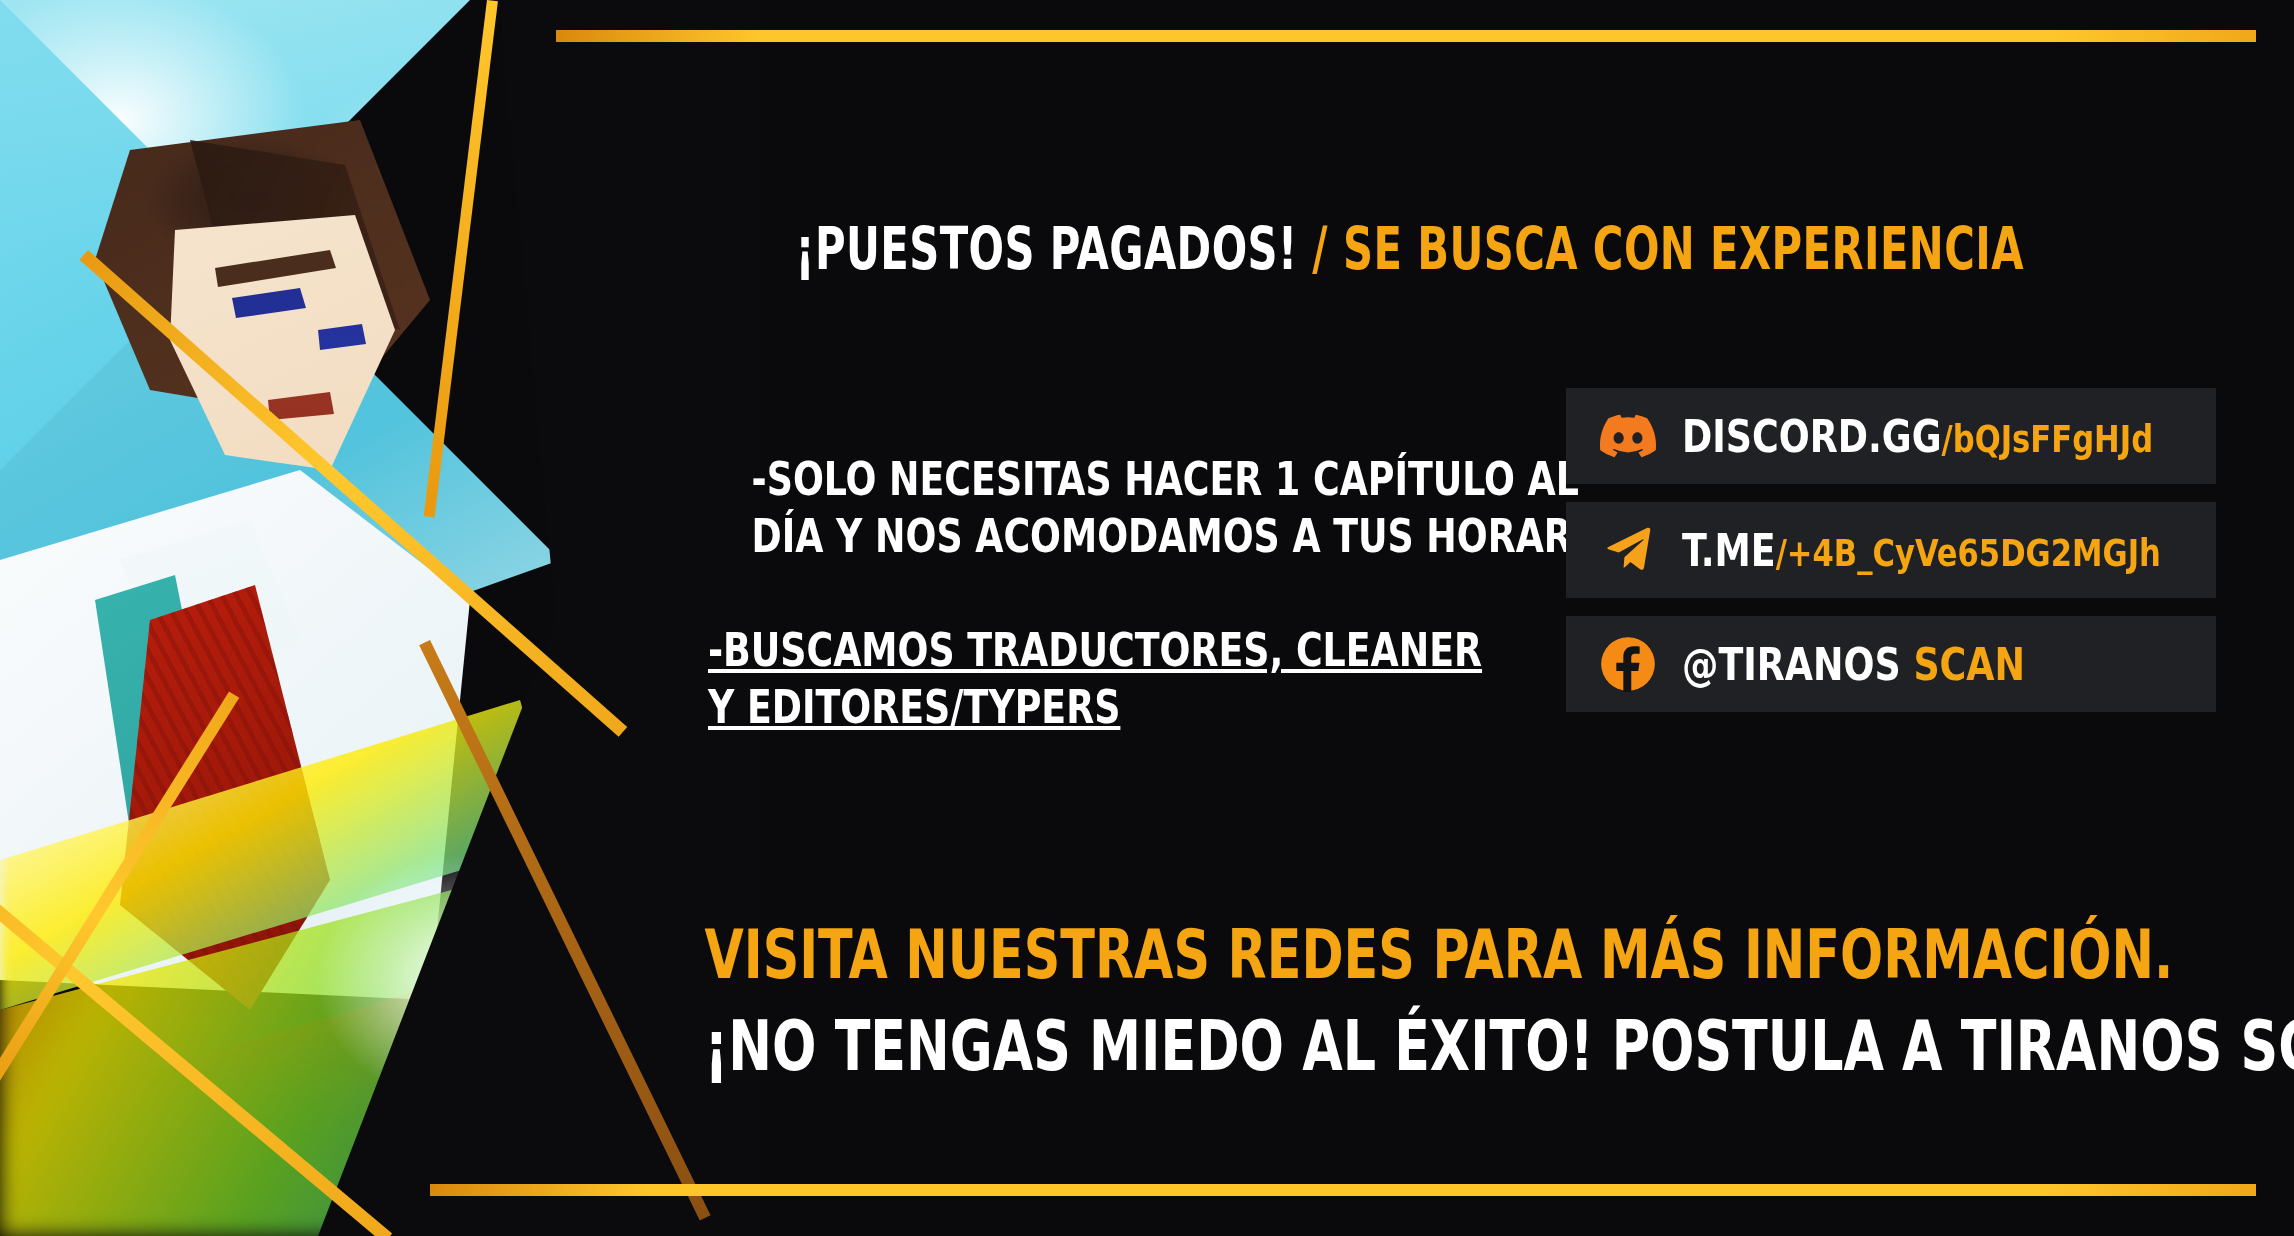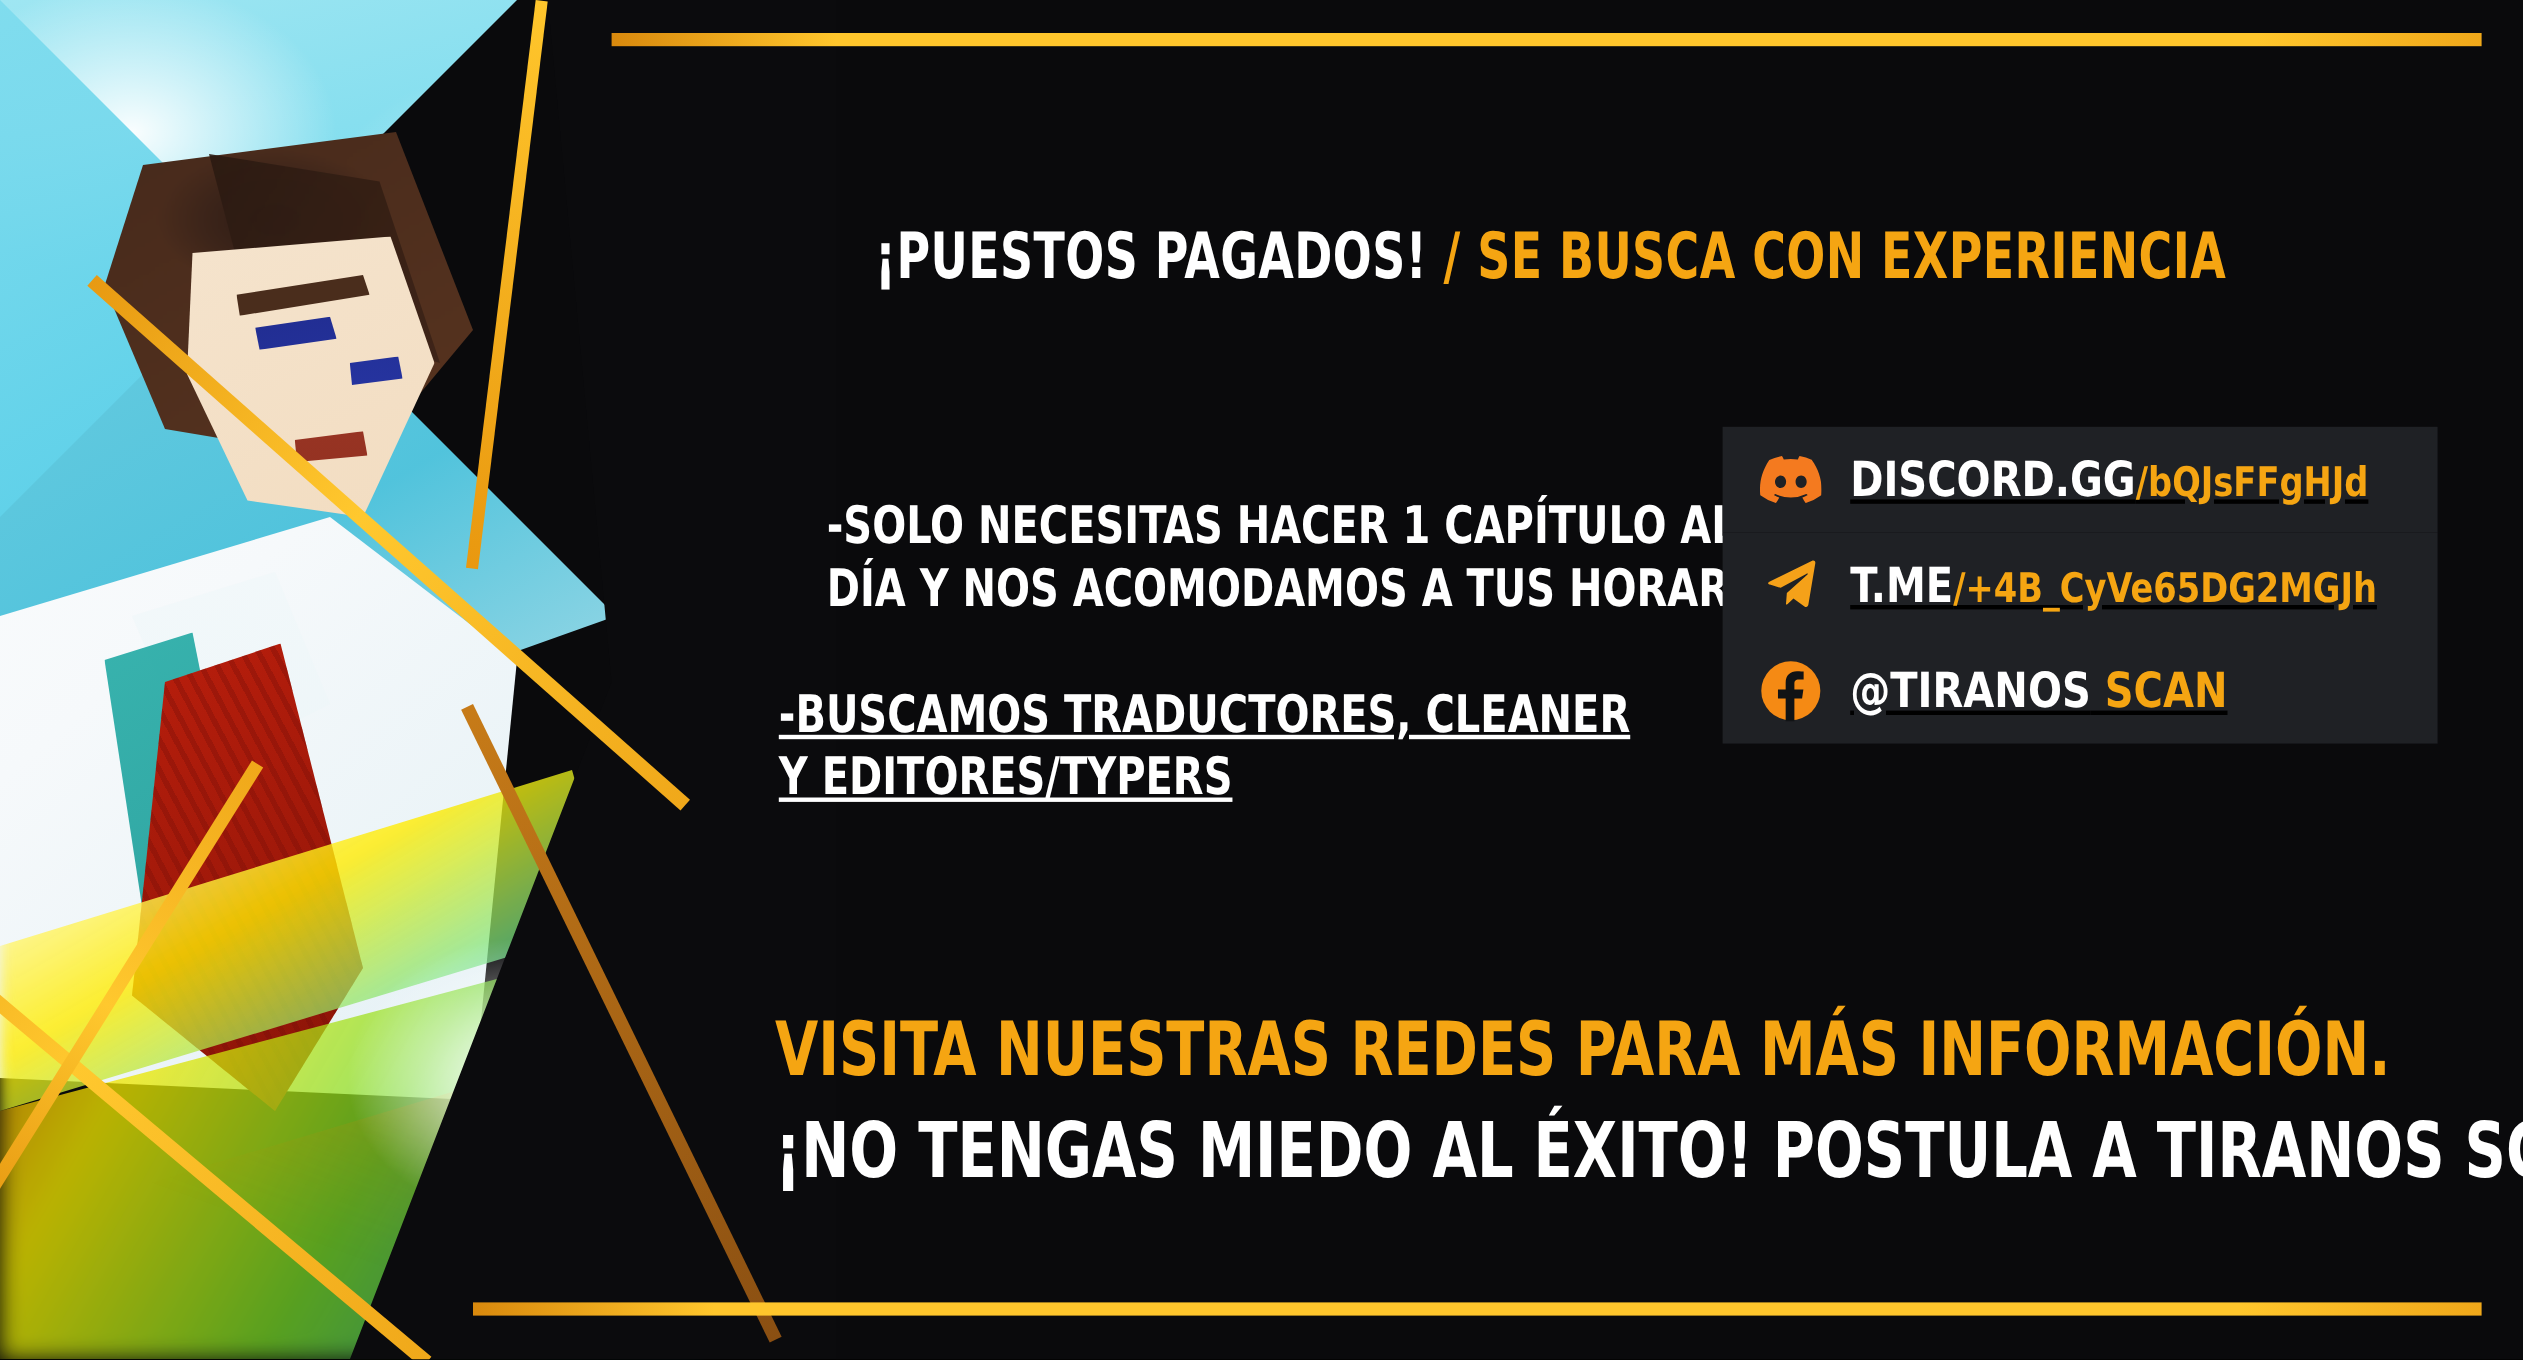--- a/index.html
+++ b/index.html
@@ -177,21 +177,21 @@
     letter-spacing:.5px;
   }
   .orange { color:#f5a512; }
   .white  { color:#ffffff; }
 
   #headline {
     position:absolute; left:560px; top:78px; width:1700px;
     text-align:center; font-size:80px; line-height:1.0;
   }
   #subhead {
-    position:absolute; left:560px; top:204px; width:1700px;
+    position:absolute; left:560px; top:220px; width:1700px;
     text-align:center; font-size:58px; line-height:1.0;
   }
 
   
   #bullets {
     position:absolute; left:690px; top:450px; width:880px;
     text-align:center; color:#fff;
   }
   .bullet-block { margin-bottom:56px; }
   .bullet-line {
@@ -202,24 +202,23 @@
   }
   .bullet-block.left-al { text-align:left; }
   .bullet-block.left-al .bullet-line { transform-origin:left center; }
 
   
   #contacts {
     position:absolute; left:1566px; top:388px; width:650px;
   }
   .contact-box {
     display:flex; align-items:center;
-    height:96px; 
+    height:96px; margin-bottom:18px;
     background:#1f2125;
     padding-left:34px;
-    text-decoration:underline;
   }
   .contact-icon {
     width:56px; height:56px; flex:0 0 56px;
     margin-right:26px;
     display:flex; align-items:center; justify-content:center;
   }
   .contact-text {
     font-family:"Liberation Sans Narrow","DejaVu Sans Condensed","Liberation Sans", sans-serif;
     font-weight:bold; font-size:44px; white-space:nowrap;
     transform:scaleX(0.92); transform-origin:left center;

